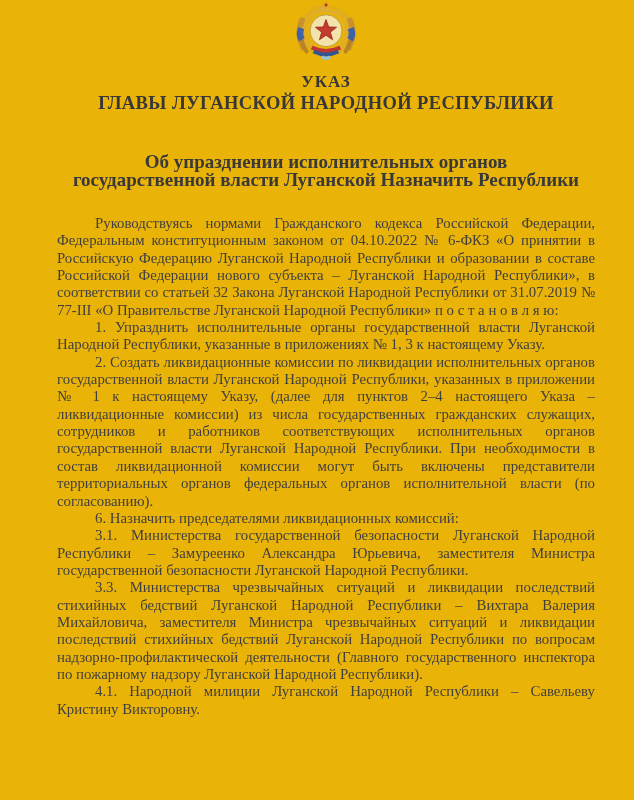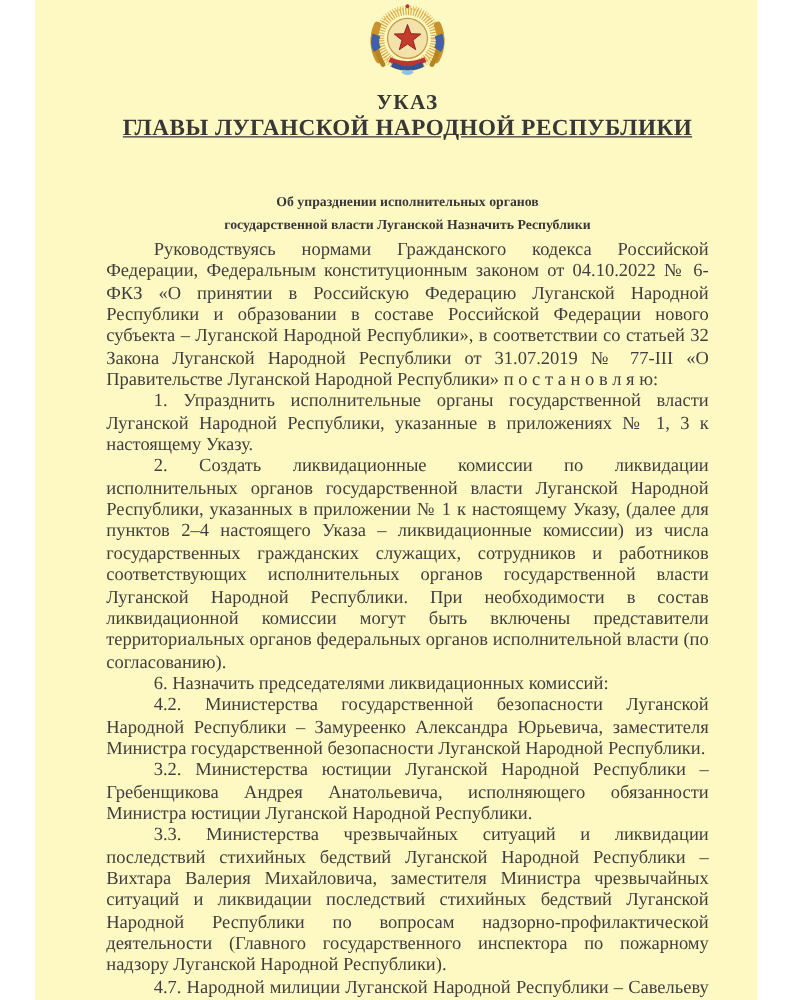--- a/index.html
+++ b/index.html
@@ -2,24 +2,24 @@
 <html lang="ru"><head>
 <meta charset="utf-8">
 <style>
   html, body {
     margin: 0;
     padding: 0;
     background: #ffffff;
   }
   .page {
     position: relative;
-    width: 578px;
+    width: 634px;
     height: 800px;
     margin: 0 auto;
-    background: #fef9c3;
+    background: #eab308;
     font-family: "Liberation Serif", serif;
     color: #3d3c3c;
     overflow: hidden;
     box-sizing: border-box;
     padding: 2px 39px 0 57px;
   }
   .emblem {
     width: 74px;
     height: 60px;
     margin: 0 auto 10px auto;
@@ -35,32 +35,31 @@
     color: #383737;
     margin-top: 4px;
   }
   .doc-authority {
     text-align: center;
     font-weight: bold;
     font-size: 18.5px;
     letter-spacing: 0.4px;
     color: #383737;
     margin-top: 1px;
-    text-decoration: underline;
   }
   .doc-title {
     text-align: center;
     font-weight: bold;
-    font-size: 11px;
+    font-size: 19px;
     line-height: 18px;
     color: #3a3939;
     margin-top: 39px;
   }
   .doc-body {
-    margin-top: 3px;
+    margin-top: 26px;
     font-size: 14.8px;
     line-height: 17.35px;
     text-align: justify;
     color: #403f3f;
   }
   .doc-body p {
     margin: 0;
     text-indent: 38px;
   }
 </style>
@@ -102,19 +101,18 @@
   <div class="doc-title">
     <div>Об упразднении исполнительных органов</div>
     <div>государственной власти Луганской Назначить Республики</div>
   </div>
 
   <div class="doc-body">
     <p>Руководствуясь нормами Гражданского кодекса Российской Федерации, Федеральным конституционным законом от 04.10.2022 № 6-ФКЗ «О принятии в Российскую Федерацию Луганской Народной Республики и образовании в составе Российской Федерации нового субъекта – Луганской Народной Республики», в соответствии со статьей 32 Закона Луганской Народной Республики от 31.07.2019 № 77-III «О Правительстве Луганской Народной Республики» п о с т а н о в л я ю:</p>
     <p>1. Упразднить исполнительные органы государственной власти Луганской Народной Республики, указанные в приложениях № 1, 3 к настоящему Указу.</p>
     <p>2. Создать ликвидационные комиссии по ликвидации исполнительных органов государственной власти Луганской Народной Республики, указанных в приложении № 1 к настоящему Указу, (далее для пунктов 2–4 настоящего Указа – ликвидационные комиссии) из числа государственных гражданских служащих, сотрудников и работников соответствующих исполнительных органов государственной власти Луганской Народной Республики. При необходимости в состав ликвидационной комиссии могут быть включены представители территориальных органов федеральных органов исполнительной власти (по согласованию).</p>
     <p>6. Назначить председателями ликвидационных комиссий:</p>
-    <p>4.2. Министерства государственной безопасности Луганской Народной Республики – Замуреенко Александра Юрьевича, заместителя Министра государственной безопасности Луганской Народной Республики.</p>
-    <p>3.2. Министерства юстиции Луганской Народной Республики – Гребенщикова Андрея Анатольевича, исполняющего обязанности Министра юстиции Луганской Народной Республики.</p>
+    <p>3.1. Министерства государственной безопасности Луганской Народной Республики – Замуреенко Александра Юрьевича, заместителя Министра государственной безопасности Луганской Народной Республики.</p>
     <p>3.3. Министерства чрезвычайных ситуаций и ликвидации последствий стихийных бедствий Луганской Народной Республики – Вихтара Валерия Михайловича, заместителя Министра чрезвычайных ситуаций и ликвидации последствий стихийных бедствий Луганской Народной Республики по вопросам надзорно-профилактической деятельности (Главного государственного инспектора по пожарному надзору Луганской Народной Республики).</p>
-    <p>4.7. Народной милиции Луганской Народной Республики – Савельеву Кристину Викторовну.</p>
+    <p>4.1. Народной милиции Луганской Народной Республики – Савельеву Кристину Викторовну.</p>
   </div>
 
 </div>
 
 </body></html>

